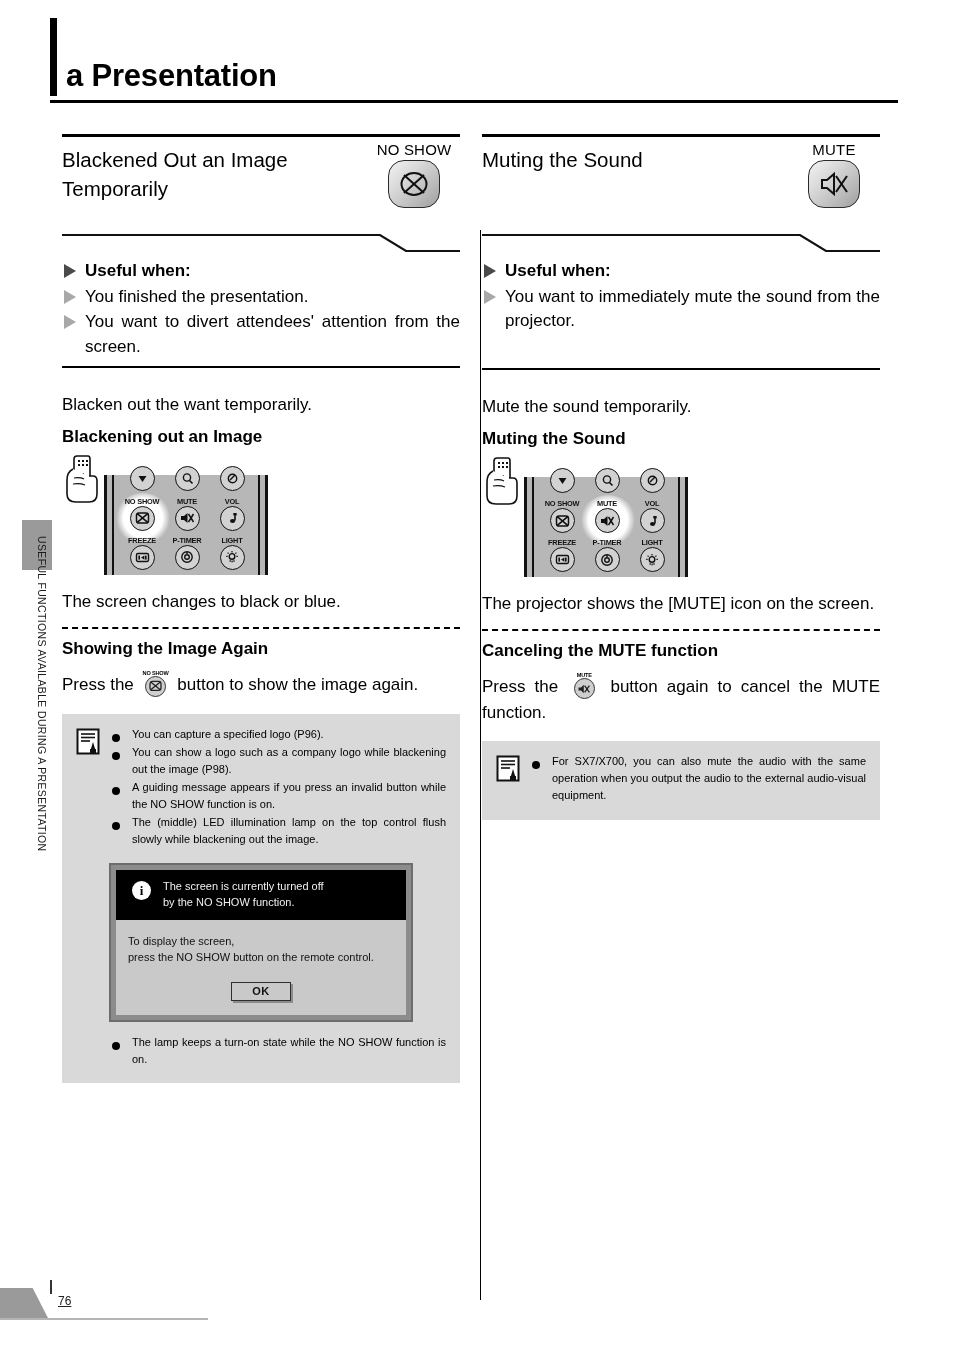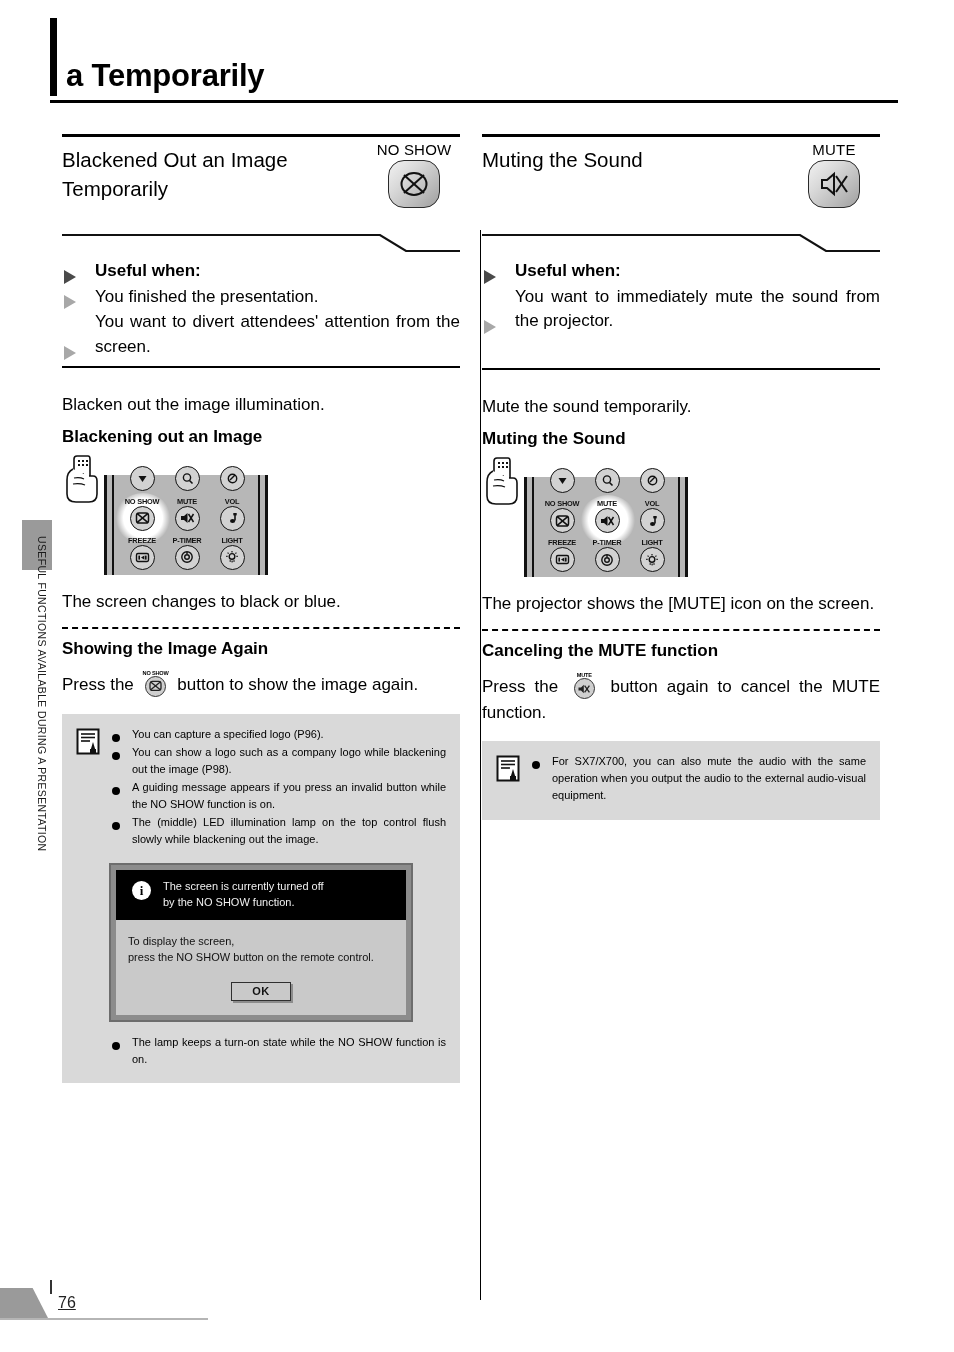--- a/index.html
+++ b/index.html
@@ -125,21 +125,21 @@
   .callout-top {
     position: absolute;
     left: 0; top: 0;
     width: 100%; height: 22px;
     pointer-events: none;
   }
   .callout-bottom {
     width: 100%; height: 2px; background: #000;
     margin-top: 6px;
   }
-  .uw-line { display: flex; align-items: flex-end; margin-bottom: 1px; gap: 10px; }
+  .uw-line { display: flex; align-items: flex-start; margin-bottom: 1px; }
   .tri {
     width: 0; height: 0;
     border-top: 7px solid transparent;
     border-bottom: 7px solid transparent;
     border-left: 12px solid #595959;
     margin: 5px 9px 0 2px;
     flex: none;
   }
   .tri-dark { border-left-color: #4a4a4a; }
   .tri-light { border-left-color: #a8a8a8; }
@@ -328,42 +328,42 @@
   #footer-tab {
     position: absolute;
     left: 0; top: 1288px;
     width: 48px; height: 30px;
     background: #9a9a9a;
     clip-path: polygon(0 0, 68% 0, 100% 100%, 0 100%);
   }
   #page-num {
     position: absolute;
     left: 58px; top: 1294px;
-    font-size: 16px;
+    font-size: 12px;
     color: #222;
     text-decoration: underline;
   }
   #footer-tick {
     position: absolute;
     left: 50px; top: 1280px;
     width: 1.5px; height: 14px;
     background: #333;
   }
 </style>
 </head>
 <body>
 
 <div id="side-tab"></div>
 <div id="side-label">USEFUL FUNCTIONS AVAILABLE DURING A PRESENTATION</div>
 
 <div id="title-wrap">
   <div id="title-bar-left"></div>
   <h1 id="title-text">
     <br>
-    <span>a Temporarily</span>
+    <span>a Presentation</span>
   </h1>
   <div id="title-rule"></div>
 </div>
 
 <div id="columns">
   <div id="col-divider"></div>
 
   <div class="col col-left">
 
     <div class="sec-rule-top"></div>
@@ -398,21 +398,21 @@
         <span class="tri tri-light"></span>
         <span class="uw-text">You finished the presentation.</span>
       </div>
       <div class="uw-line">
         <span class="tri tri-light"></span>
         <span class="uw-text">You want to divert attendees' attention from the screen.</span>
       </div>
       <div class="callout-bottom"></div>
     </div>
 
-    <p class="body-p">Blacken out the image illumination.</p>
+    <p class="body-p">Blacken out the want temporarily.</p>
     <p class="sub-head">Blackening out an Image</p>
 
     <div class="remote-fig">
       <span class="hand-icon">
         <svg width="38" height="52" viewBox="0 0 38 52" aria-hidden="true">
           <path d="M13 3 L24 3 Q26 3 26 6 L26 30 Q26 33 23 33 L13 33 Q10 33 10 30 L10 6 Q10 3 13 3 Z" fill="#fff" stroke="#111" stroke-width="1.6"></path>
           <g fill="#111">
             <rect x="14" y="7" width="2" height="2"></rect>
               <rect x="18" y="7" width="2" height="2"></rect>
               <rect x="22" y="7" width="2" height="2"></rect>

